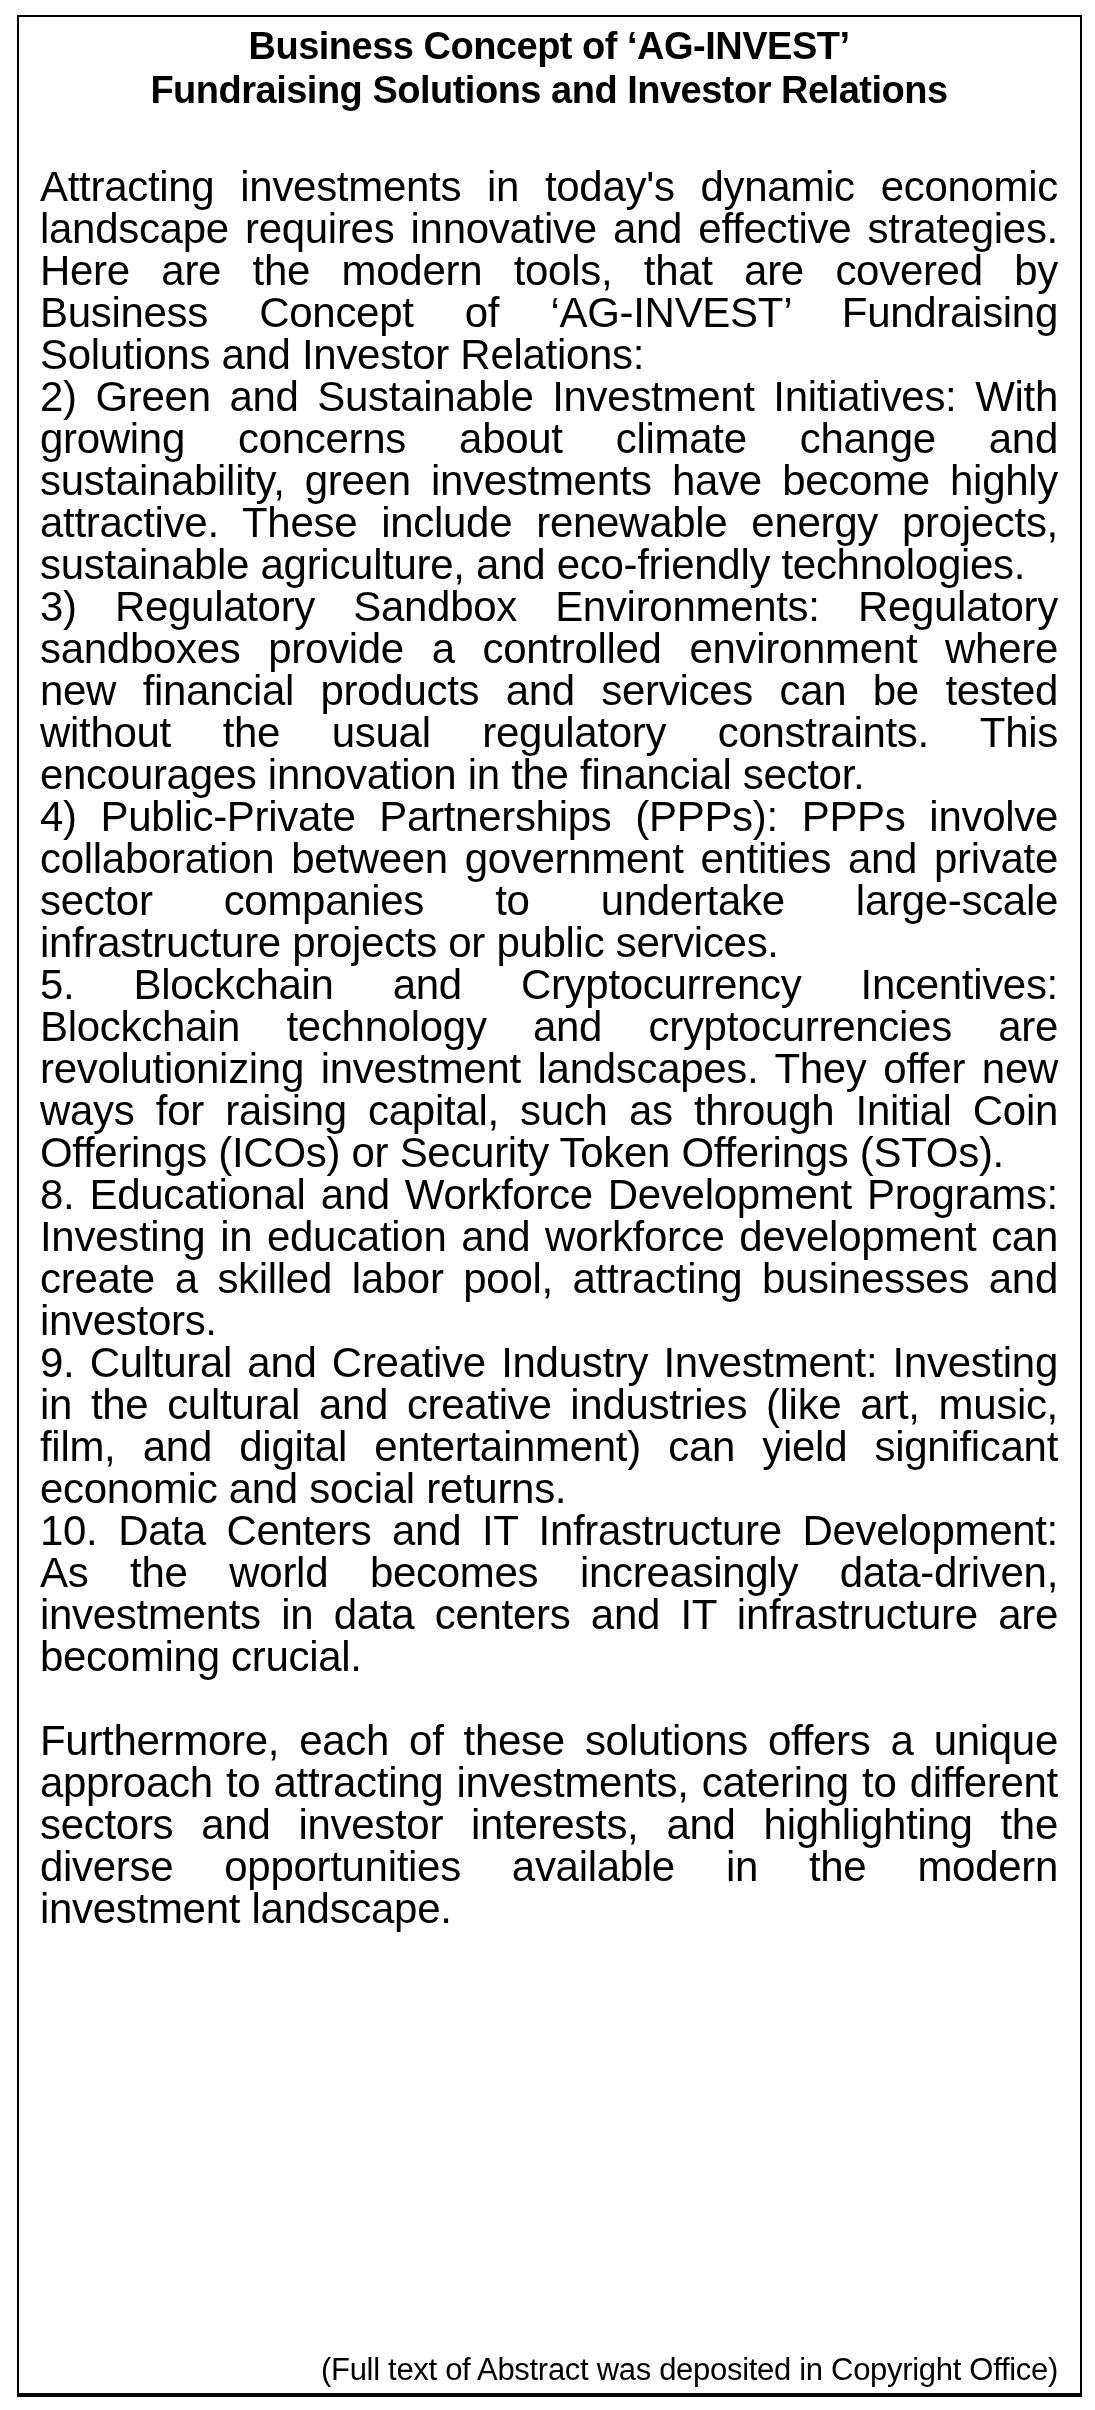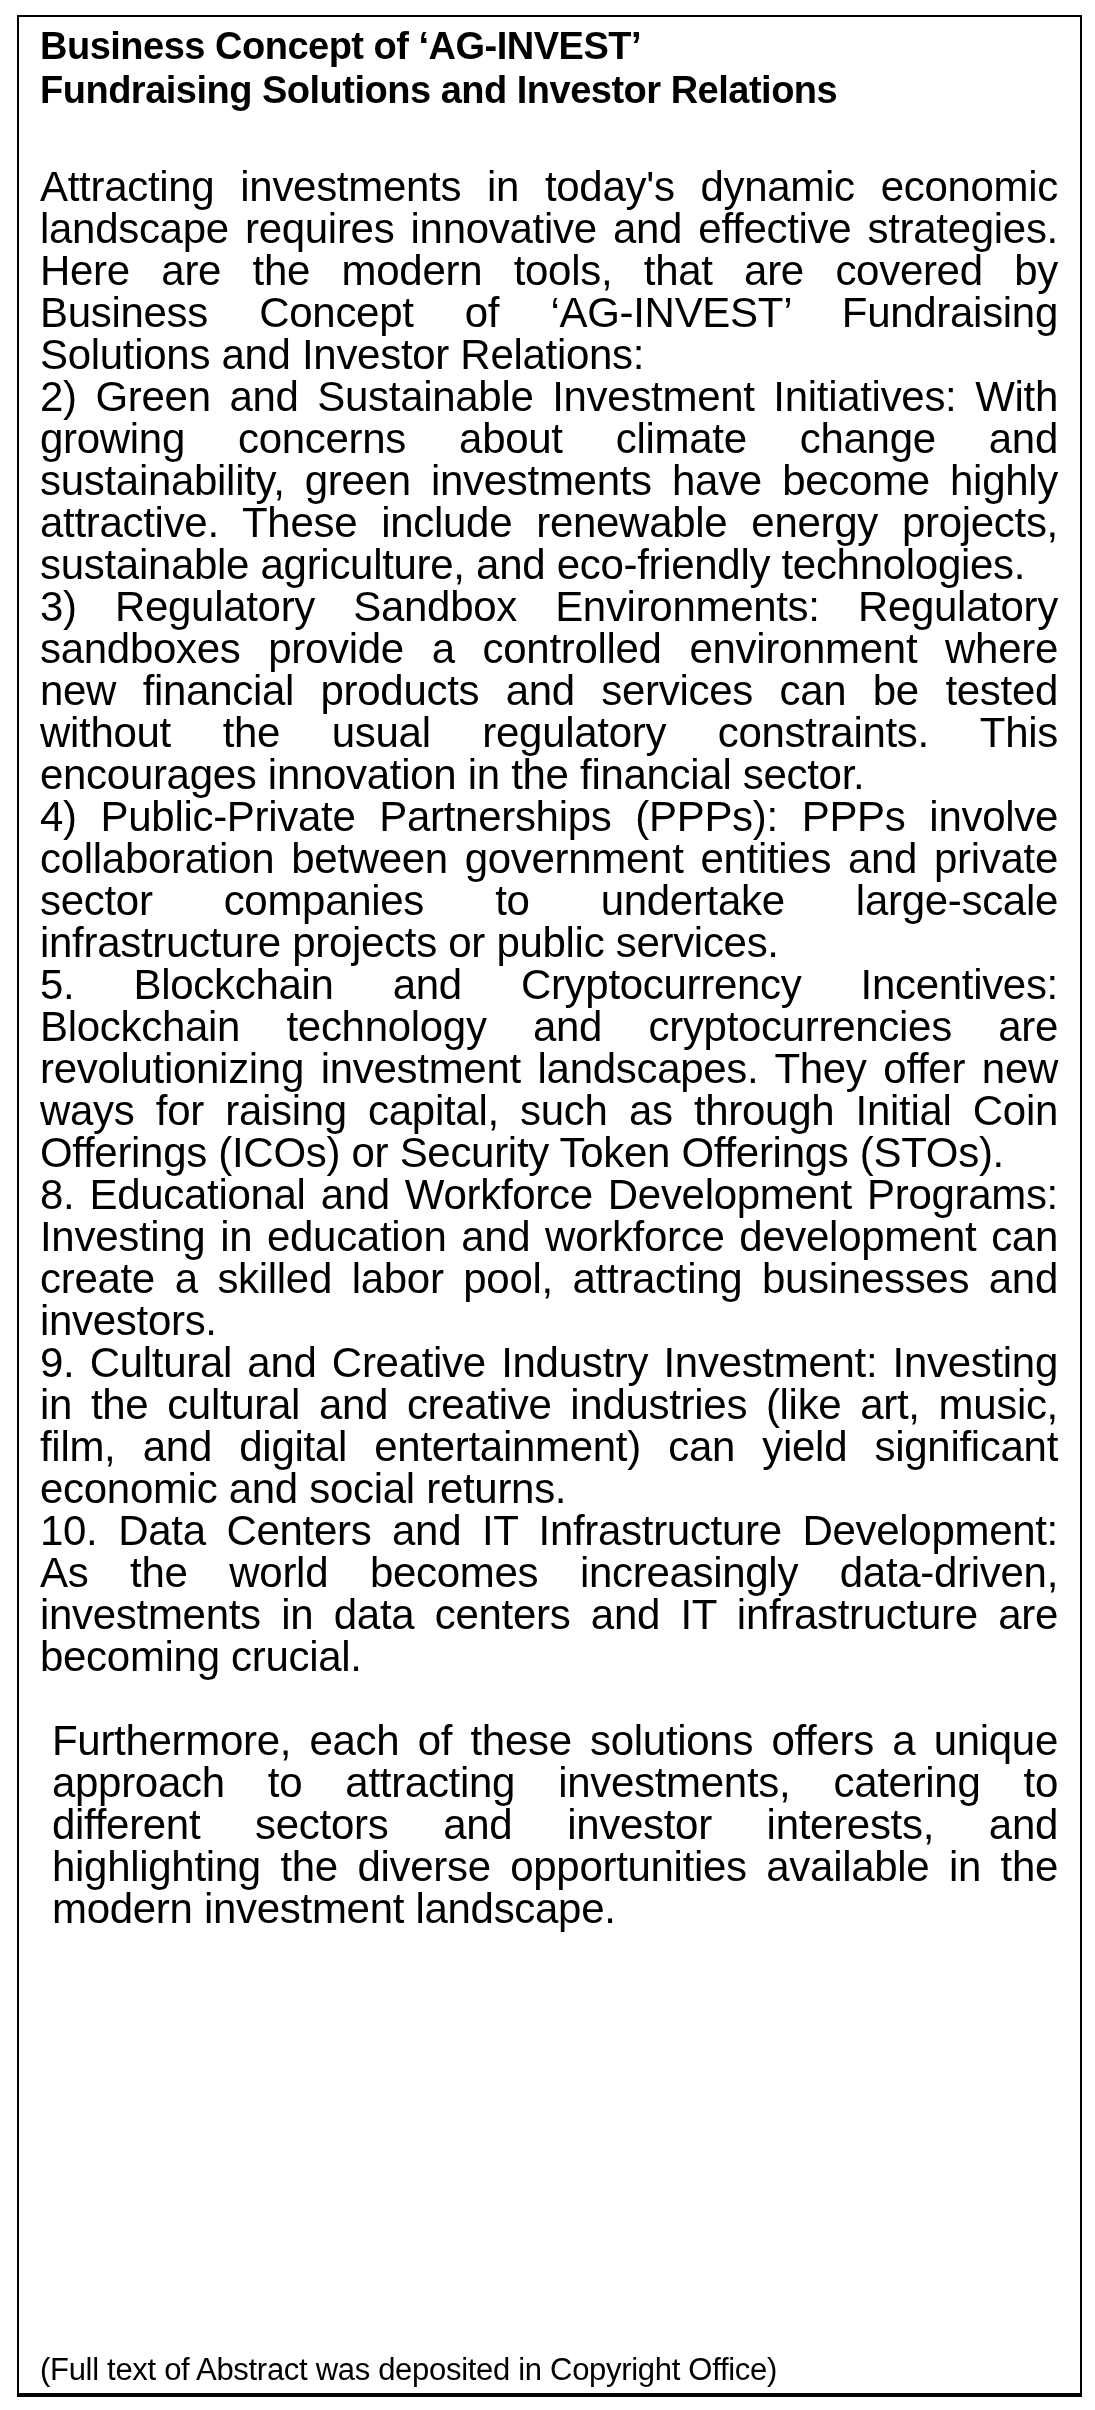--- a/index.html
+++ b/index.html
@@ -24,42 +24,42 @@
     height: 2382px;
     box-sizing: border-box;
     border: 2px solid #000000;
     border-bottom-width: 4px;
     background: #ffffff;
     display: flex;
     flex-direction: column;
     padding: 7px 22px 3px 21px;
   }
   .title-block {
+    text-align: center;
     font-weight: bold;
     font-size: 38px;
     line-height: 44px;
     letter-spacing: -0.5px;
   }
   .body-block {
     margin-top: 54px;
   }
   p.para {
     margin: 0;
     font-size: 42px;
     line-height: 42px;
     text-align: justify;
     letter-spacing: -0.3px;
   }
   p.para.furthermore {
     margin-top: 42px;
-    margin-left: 12px;
   }
   .footer-line {
     margin-top: auto;
-    text-align: left;
+    text-align: right;
     font-size: 31px;
     line-height: 40px;
     letter-spacing: -0.3px;
     white-space: nowrap;
   }
 </style>
 </head>
 <body>
 
 <div class="sheet">

